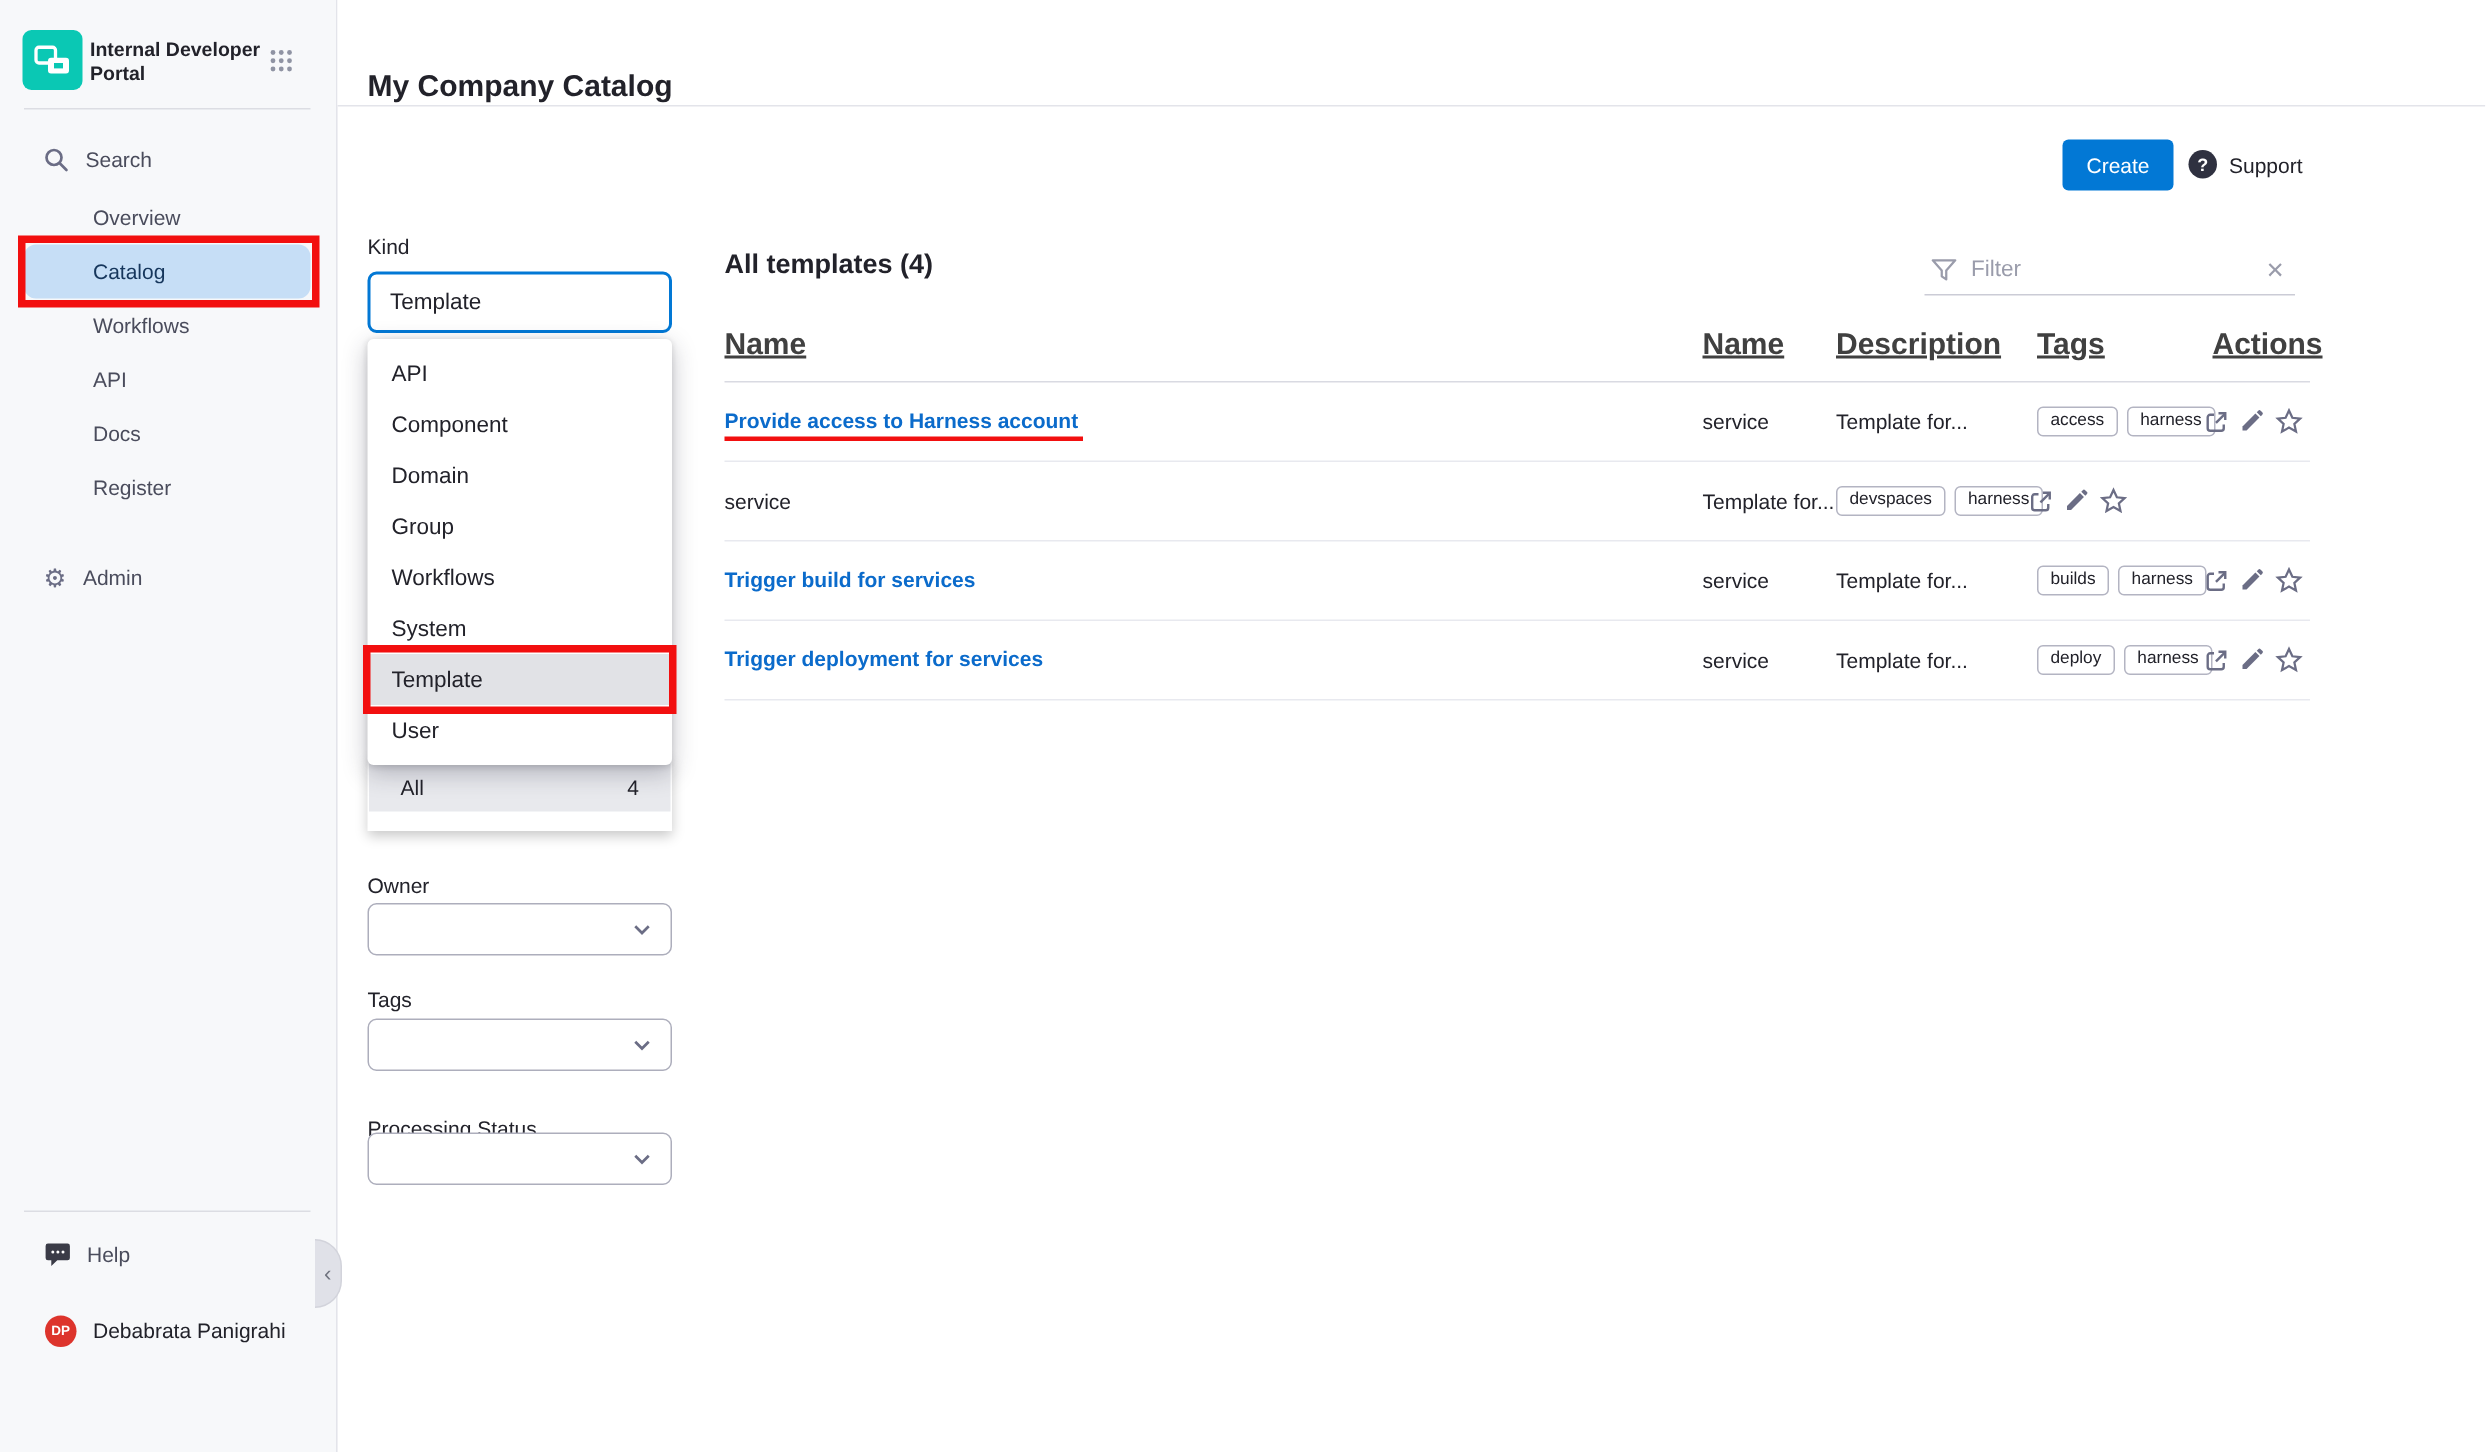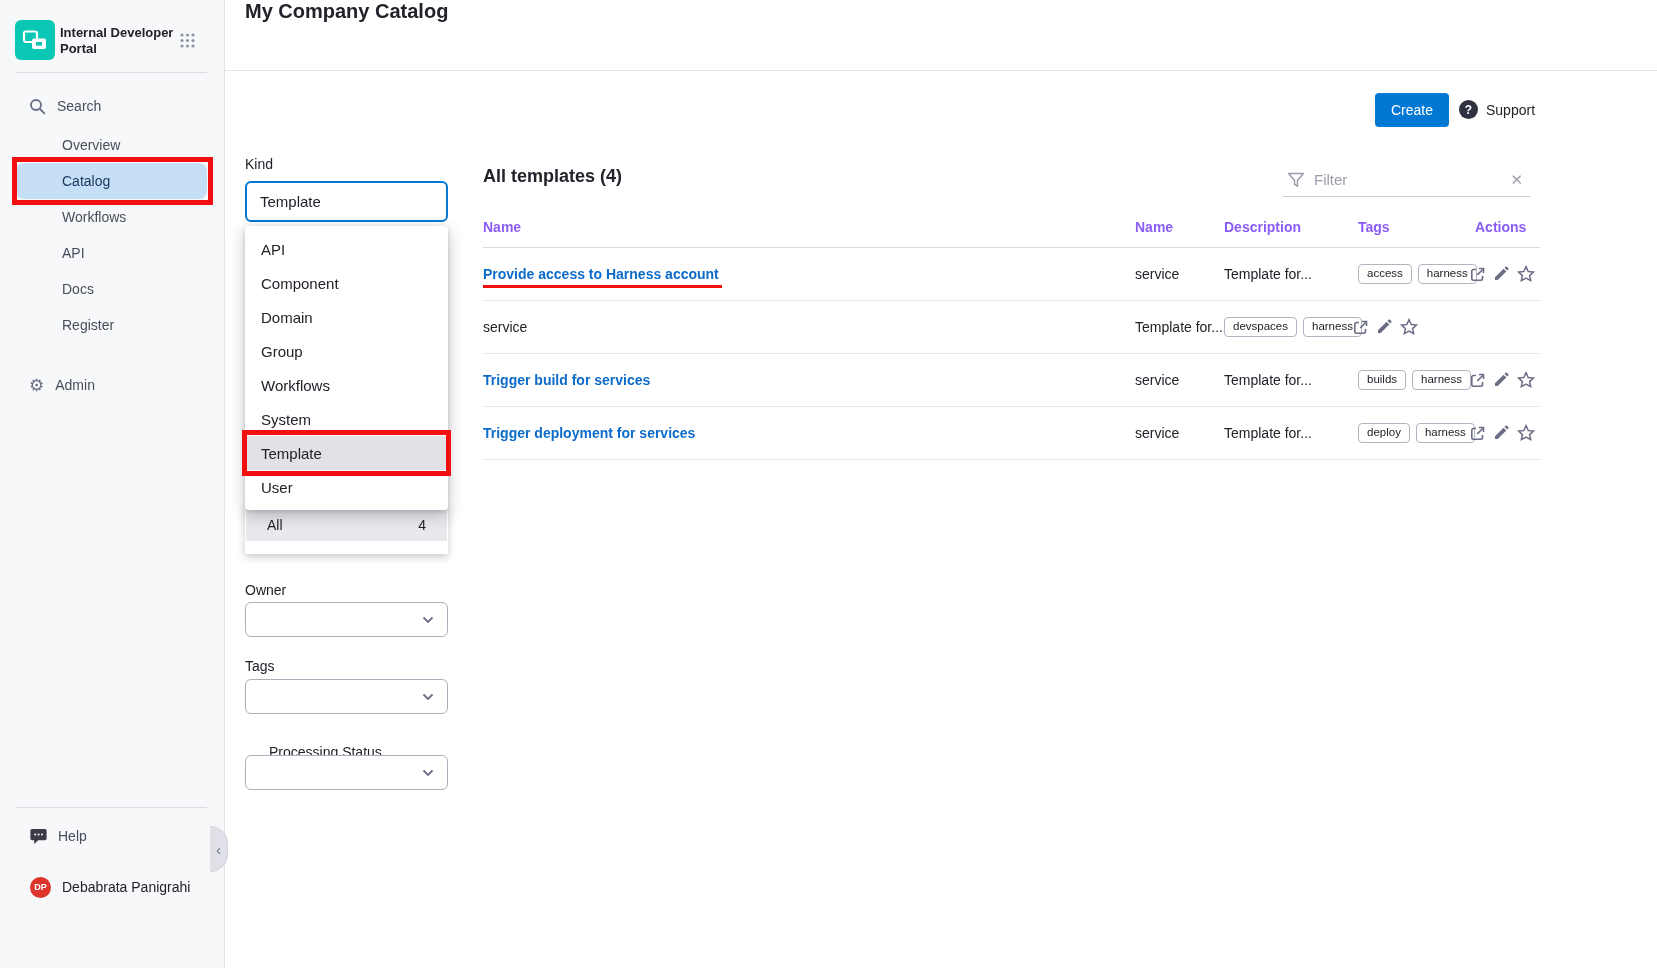--- a/index.html
+++ b/index.html
@@ -22,21 +22,21 @@
   .nav-item.annotated::after { content:""; position:absolute; left:-4px; right:-6px; top:-6px; bottom:-6px; border:5px solid #f20f0f; pointer-events:none; z-index:20; }
   .admin-item { position:absolute; left:16px; top:367px; width:191px; height:36px; display:flex; align-items:center; gap:11px; padding-left:13px; cursor:pointer; }
   .gear-glyph { font-size:17px; color:#6b6d85; line-height:1; }
   .help-item { position:absolute; left:16px; top:822px; width:191px; height:28px; display:flex; align-items:center; gap:10px; padding-left:14px; cursor:pointer; }
   .user-item { position:absolute; left:16px; top:872px; width:200px; height:30px; display:flex; align-items:center; gap:11px; padding-left:14px; }
   .avatar { width:21px; height:21px; border-radius:50%; background:#dd342c; color:#fff; font-size:9px; font-weight:bold; display:flex; align-items:center; justify-content:center; flex:0 0 auto; }
   .user-name { font-size:14px; color:#22222a; }
   .collapse-handle { position:absolute; left:210px; top:826px; width:18px; height:46px; background:#e0e1e8; border:1px solid #d2d3db; border-left:none; border-radius:0 24px 24px 0; display:flex; align-items:center; justify-content:center; color:#70737f; font-size:15px; cursor:pointer; z-index:6; }
 
   
-  .main-header { position:absolute; left:225px; top:0; width:1432px; height:71px; background:#fff; border-bottom:1px solid #e3e4ea; display:flex; align-items:flex-start; padding-left:20px; }
+  .main-header { position:absolute; left:225px; top:0; width:1432px; height:71px; background:#fff; border-bottom:1px solid #e3e4ea; display:flex; align-items:flex-end; padding-left:20px; }
   .page-title { font-size:20px; font-weight:bold; color:#22222a; }
 
   
   .create-btn { position:absolute; left:1375px; top:93px; width:74px; height:34px; background:#0278d5; color:#fff; font-size:14px; border:none; border-radius:4px; cursor:pointer; font-family:inherit; }
   .support-wrap { position:absolute; left:1459px; top:100px; display:flex; align-items:center; gap:8px; cursor:pointer; }
   .q-circle { width:19px; height:19px; border-radius:50%; background:#2f3140; color:#fff; font-size:12px; font-weight:bold; display:flex; align-items:center; justify-content:center; }
   .support-label { font-size:14px; color:#22222a; }
 
   
   .flt-label { position:absolute; left:245px; font-size:14px; color:#22222a; }
@@ -50,21 +50,21 @@
   .plain-select { position:absolute; left:245px; width:203px; height:35px; background:#fff; border:1px solid #adaebc; border-radius:6px; display:flex; align-items:center; justify-content:flex-end; padding-right:13px; cursor:pointer; }
 
   
   .catalog-heading { position:absolute; left:483px; top:166px; font-size:18px; font-weight:bold; }
   .filter-box { position:absolute; left:1283px; top:163px; width:247px; height:34px; display:flex; align-items:center; gap:9px; border-bottom:1px solid #cbccd6; padding:0 4px; }
   .filter-input { flex:1; border:none; outline:none; background:transparent; font-size:15px; font-family:inherit; color:#22222a; min-width:0; }
   .filter-input::placeholder { color:#9a9cab; }
   .clear-x { color:#9a9cab; font-size:15px; cursor:pointer; padding:0 3px; }
   .table { position:absolute; left:483px; top:210px; width:1057px; }
   .thead { display:grid; grid-template-columns:652px 89px 134px 117px 65px; padding:9px 0 12px; border-bottom:1px solid #d9dae2; }
-  .thead span { font-size:14px; font-weight:bold; color:#8b5cf6; }
+  .thead span { font-size:20px; font-weight:bold; color:#404040;text-decoration:underline; }
   .trow { display:grid; grid-template-columns:652px 89px 134px 117px 65px; align-items:center; min-height:53px; border-bottom:1px solid #e8e9ef; padding:5px 0; }
   .row-name { position:relative; display:inline-block; width:fit-content; font-size:14px; font-weight:bold; color:#0b6bcb; text-decoration:none; cursor:pointer; }
   .row-name.underlined::after { content:""; position:absolute; left:0; right:-3px; bottom:-6px; height:3px; background:#f20f0f; }
   .row-type, .row-desc { font-size:14px; color:#22222a; }
   .row-tags { display:flex; flex-direction:row; align-items:flex-start; gap:6px; }
   .chip { border:1px solid #b3b4c2; border-radius:4px; background:#fff; padding:2px 8px 3px; font-size:11.5px; color:#22222a; line-height:13px; }
   .row-actions { display:flex; align-items:center; gap:7px; margin-left:-6px; }
   .act-icon { cursor:pointer; display:flex; align-items:center; }
 </style>
 </head>
@@ -211,21 +211,21 @@
     </svg>
   </div>
 
   <div class="flt-label" style="top:658px;">Tags</div>
   <div class="plain-select" style="top:679px;">
     <svg width="12" height="8" viewBox="0 0 12 8">
       <path d="M1.5 1.5L6 6l4.5-4.5" fill="none" stroke="#6b6d85" stroke-width="1.8"></path>
     </svg>
   </div>
 
-  <div class="flt-label" style="top:744px;margin-left:24px;">Processing Status</div>
+  <div class="flt-label" style="top:744px;">Processing Status</div>
   <div class="plain-select" style="top:755px;">
     <svg width="12" height="8" viewBox="0 0 12 8">
       <path d="M1.5 1.5L6 6l4.5-4.5" fill="none" stroke="#6b6d85" stroke-width="1.8"></path>
     </svg>
   </div>
 
   <div class="catalog-heading">All templates (4)</div>
 
   <div class="filter-box">
     <svg width="18" height="16" viewBox="0 0 18 16">

